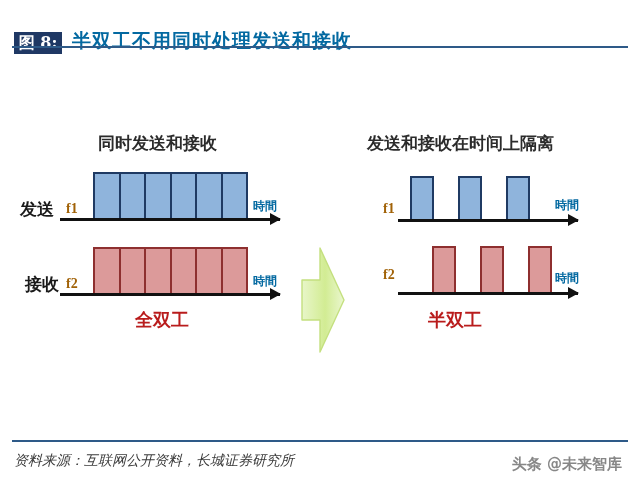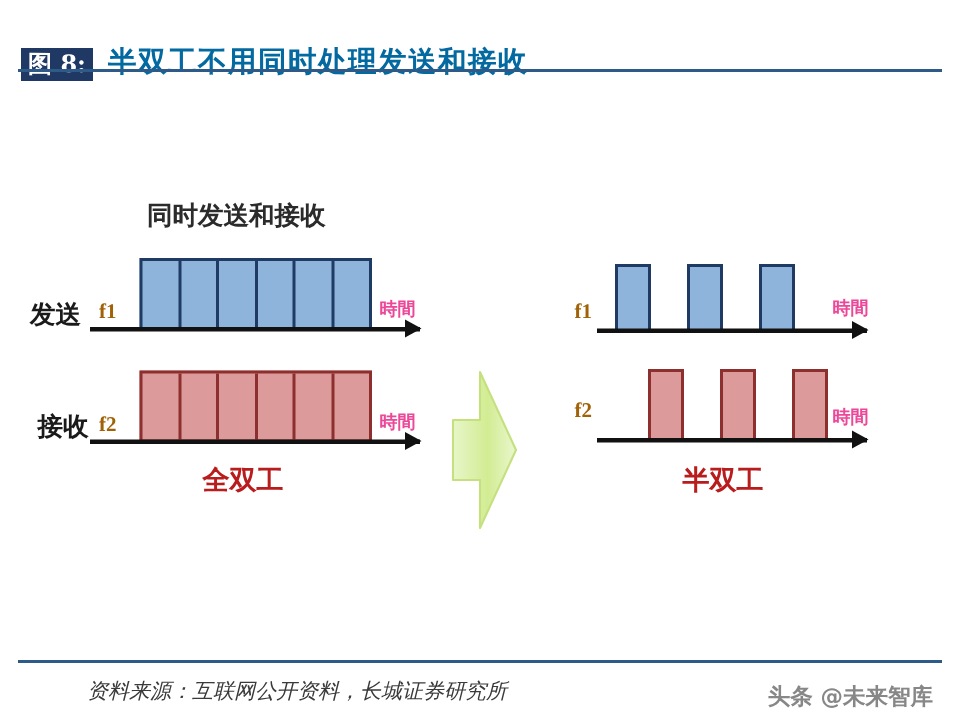--- a/index.html
+++ b/index.html
@@ -67,21 +67,21 @@
   .freq-label{
     position:absolute;
     color:#a16207;
     font-size:14px;
     font-weight:bold;
     white-space:nowrap;
     font-family:Liberation Serif, serif;
   }
   .time-label{
     position:absolute;
-    color:#ec4899;
+    color:#0369a1;
     font-size:12px;
     font-weight:bold;
     white-space:nowrap;
     font-family:"DejaVu Sans","Liberation Sans",sans-serif;
   }
   .duplex-label{
     position:absolute;
     color:#b91c1c;
     font-size:18px;
     font-weight:bold;
@@ -138,21 +138,20 @@
     position:absolute;left:12px;top:440px;width:616px;height:2px;
     background:#2e5a88;
   }
   #source-text{
     position:absolute;left:14px;top:452px;
     color:#3a3a3a;
     font-size:14px;
     font-style:italic;
     white-space:nowrap;
     font-family:"DejaVu Serif","Liberation Serif",serif;
-    margin-left:44px;
   }
   #watermark{
     position:absolute;right:18px;top:455px;
     color:#737373;
     font-size:15px;
     font-weight:bold;
     white-space:nowrap;
     opacity:.85;
     font-family:"DejaVu Sans","Liberation Sans",sans-serif;
   }
@@ -208,38 +207,39 @@
     <defs>
       <linearGradient id="gA" x1="0" y1="0" x2="1" y2="0">
         <stop offset="0%" stop-color="#e8f6c9"></stop>
         <stop offset="55%" stop-color="#d2ec93"></stop>
         <stop offset="100%" stop-color="#eaf7cf"></stop>
       </linearGradient>
     </defs>
     <polygon points="4,34 22,34 22,2 46,54 22,106 22,74 4,74" fill="url(#gA)" stroke="#c4e07f" stroke-width="1.4" stroke-linejoin="round"></polygon>
   </svg>
 
+  <div class="panel-title" style="left:367px;top:72px;">发送和接收在时间上隔离</div>
 
   <div class="freq-label" style="left:383px;top:141px;">f1</div>
   <div class="pulse blue" style="left:410px;top:116px;width:24px;height:46px;"></div>
   <div class="pulse blue" style="left:458px;top:116px;width:24px;height:46px;"></div>
   <div class="pulse blue" style="left:506px;top:116px;width:24px;height:46px;"></div>
   <div class="axis" style="left:398px;top:159px;width:180px;">
     <div class="head"></div>
   </div>
   <div class="time-label" style="left:555px;top:137px;">時間</div>
 
   <div class="freq-label" style="left:383px;top:207px;">f2</div>
   <div class="pulse red" style="left:432px;top:186px;width:24px;height:48px;"></div>
   <div class="pulse red" style="left:480px;top:186px;width:24px;height:48px;"></div>
   <div class="pulse red" style="left:528px;top:186px;width:24px;height:48px;"></div>
   <div class="axis" style="left:398px;top:232px;width:180px;">
     <div class="head"></div>
   </div>
   <div class="time-label" style="left:555px;top:210px;">時間</div>
 
-  <div class="duplex-label" style="left:455px;top:248px;">半双工</div>
+  <div class="duplex-label" style="left:428px;top:248px;">半双工</div>
 
 </div>
 
 <div id="footer-rule"></div>
 <div id="source-text">资料来源：互联网公开资料，长城证券研究所</div>
 <div id="watermark">头条 @未来智库</div>
 
 </body></html>

